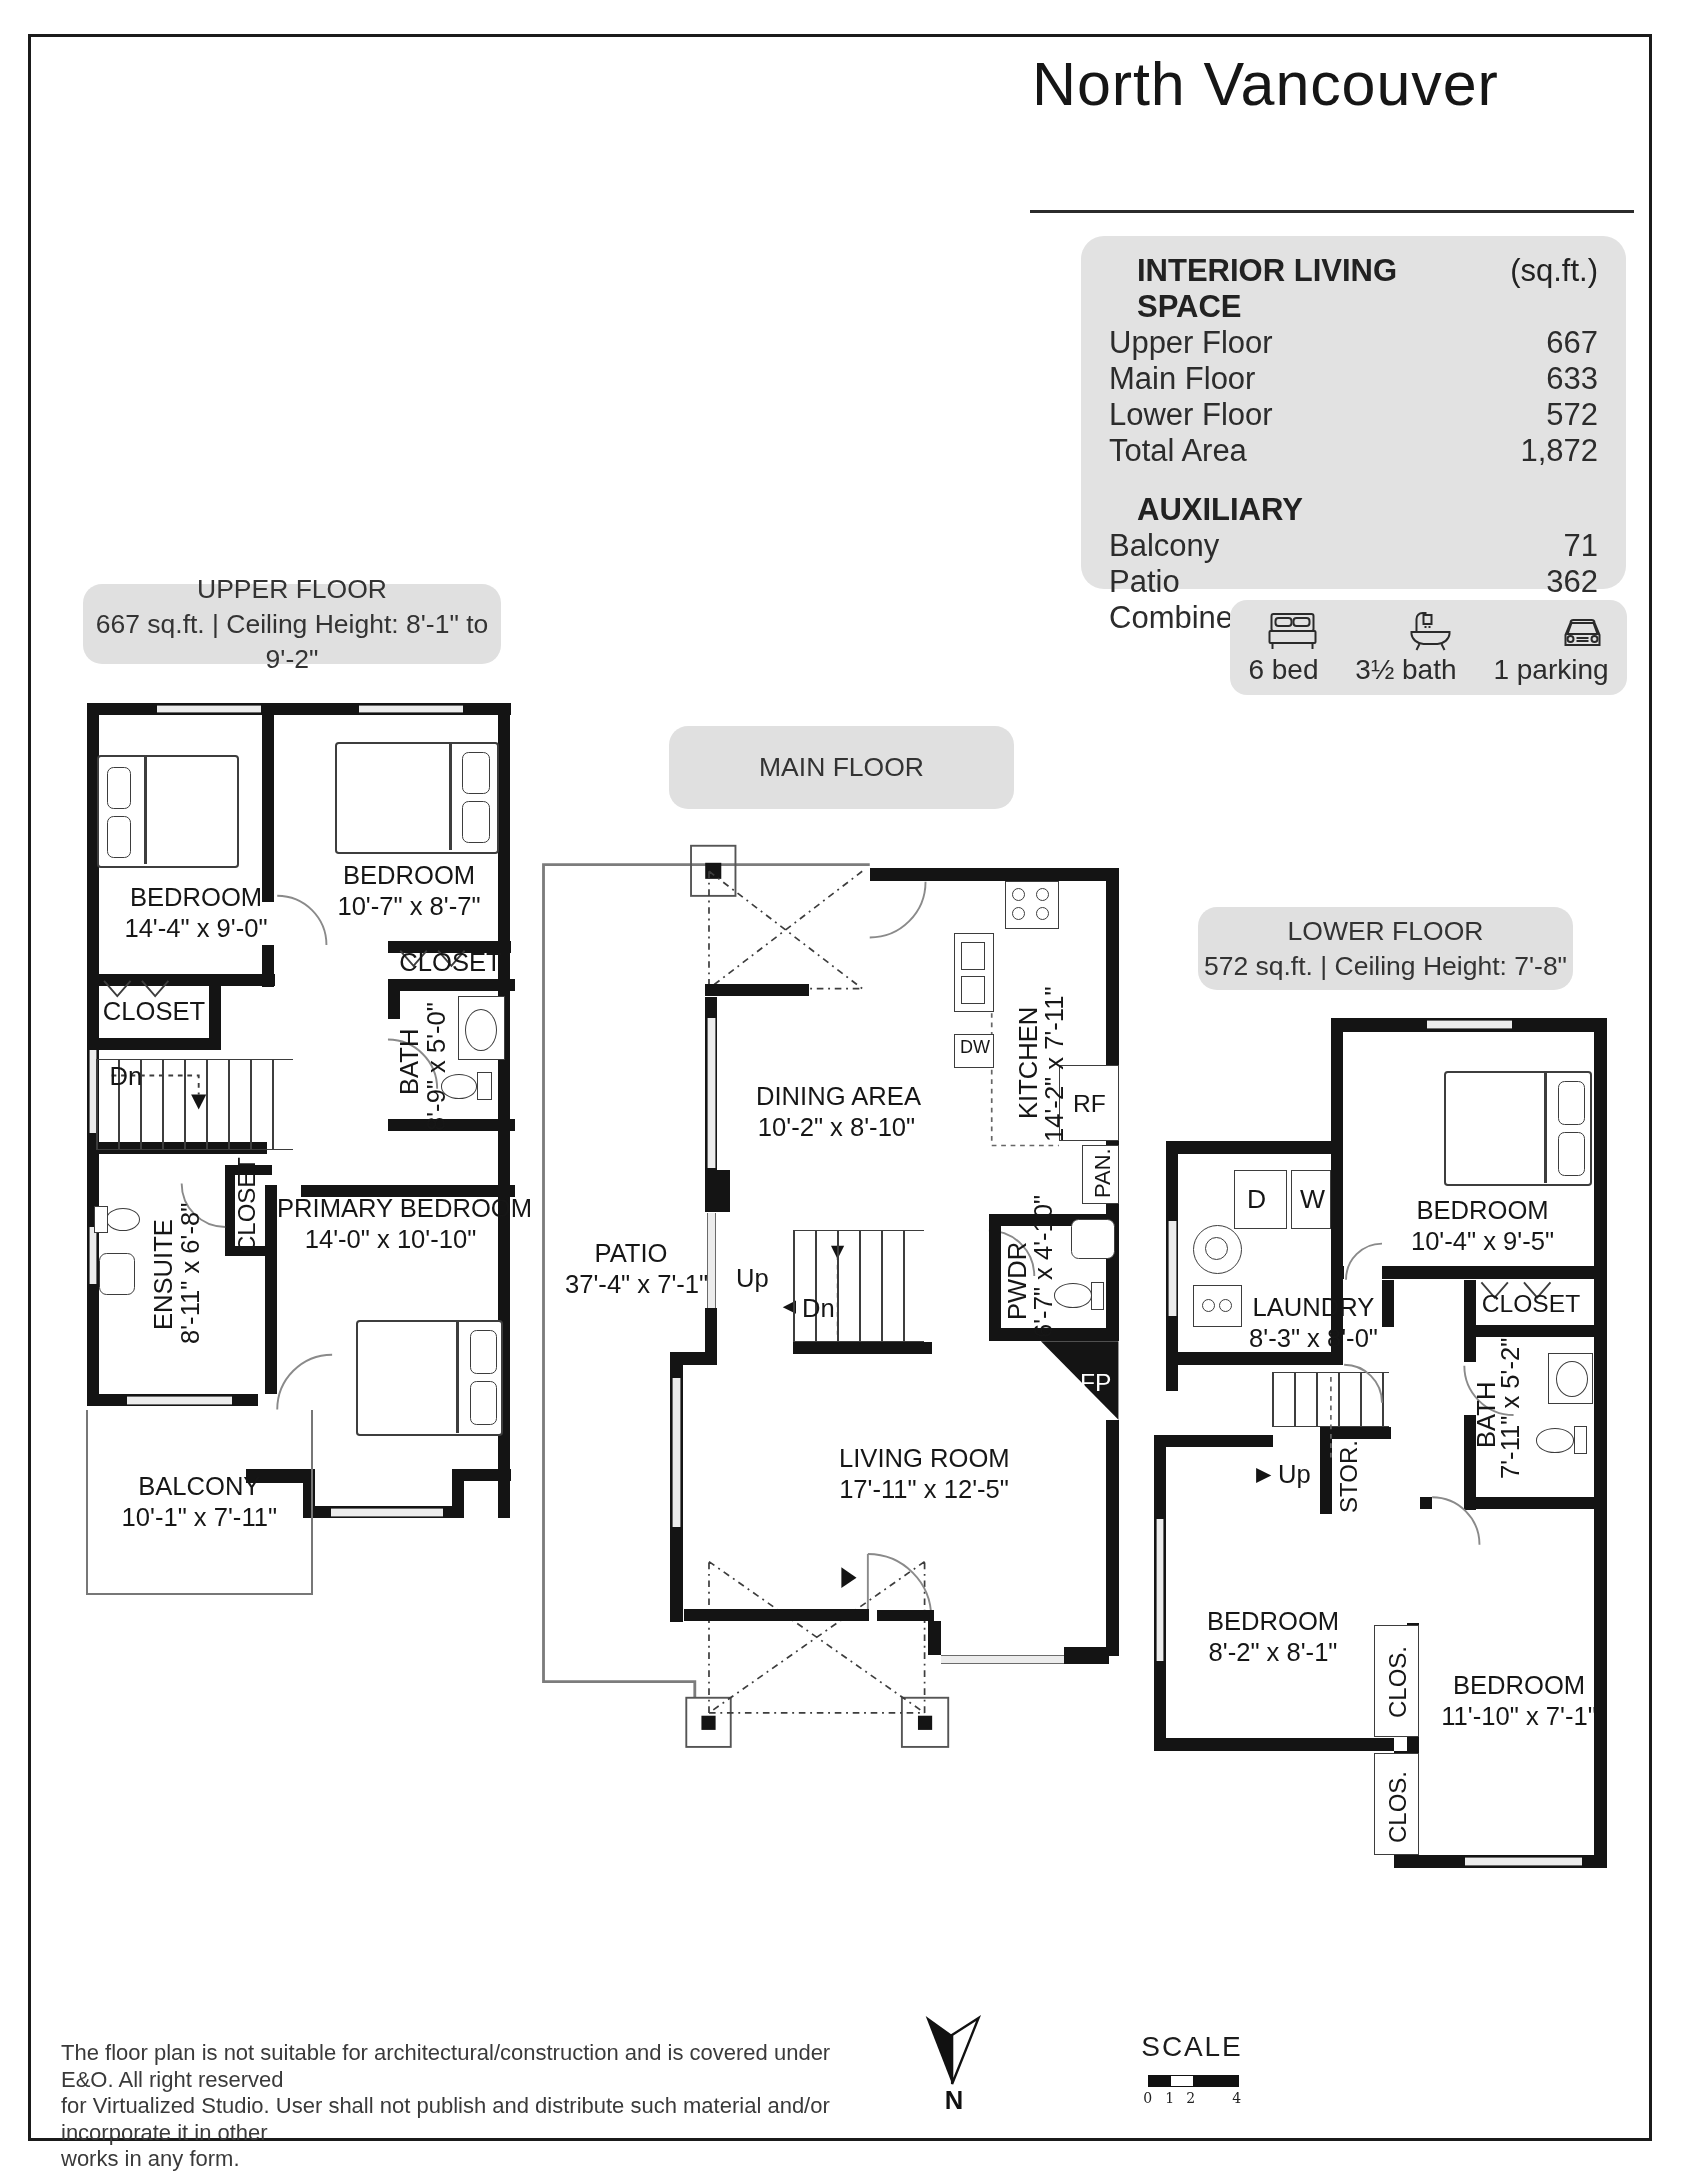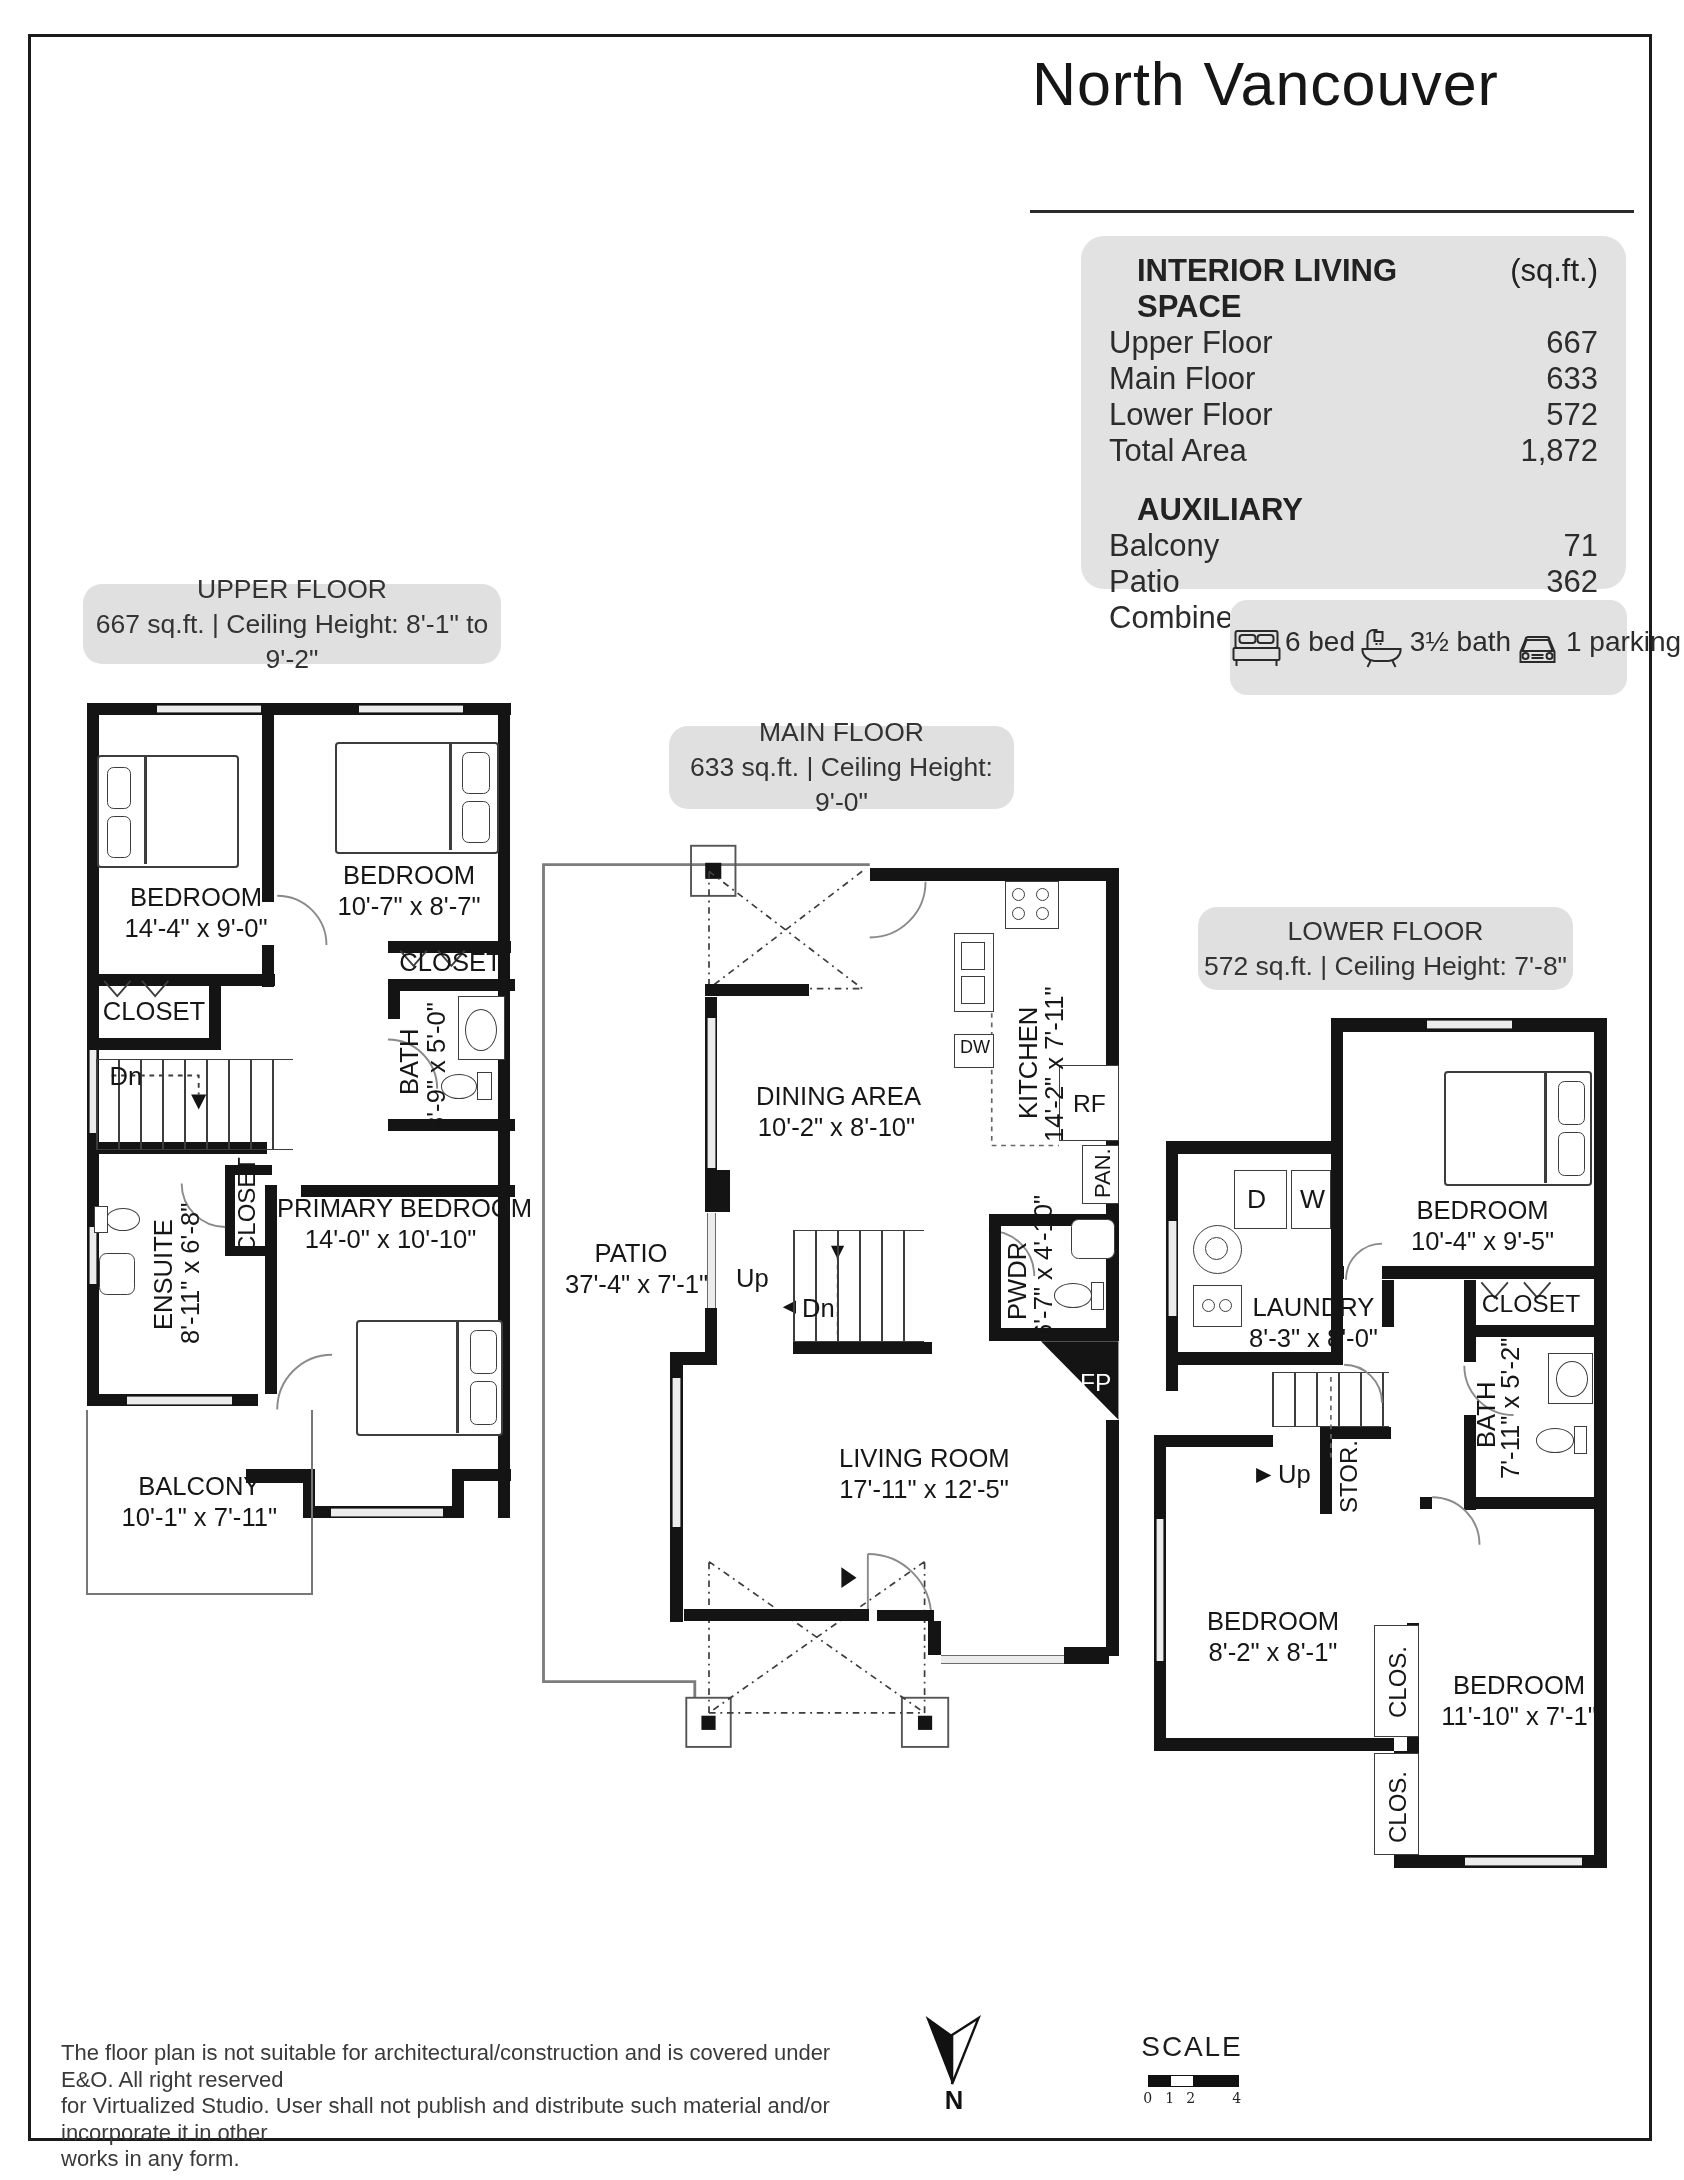--- a/index.html
+++ b/index.html
@@ -12,21 +12,21 @@
   .title{position:absolute;left:1032px;top:49px;font-size:61px;line-height:70px;
          font-weight:400;color:#161616;letter-spacing:0.9px;}
   .titlerule{position:absolute;left:1030px;top:210px;width:604px;height:2.8px;background:#2b2b2b;}
   .infobox{position:absolute;left:1081px;top:236px;width:545px;height:353px;background:#e2e2e2;
            border-radius:23px;box-sizing:border-box;padding:17px 28px;}
   .irow{display:flex;justify-content:space-between;font-size:31px;line-height:36px;color:#2c2c2c;}
   .ihead{font-weight:700;color:#222;margin-left:28px;}
   .igap{height:23px;}
   .featbox{position:absolute;left:1230px;top:600px;width:397px;height:95px;background:#e2e2e2;
            border-radius:17px;display:flex;justify-content:space-around;align-items:center;}
-  .feat{display:flex;flex-direction:row;align-items:flex-start;gap:1.9px;}
+  .feat{display:flex;flex-direction:column;align-items:flex-end;gap:1.9px;}
   .feat span{font-size:28px;color:#2c2c2c;white-space:nowrap;}
   
   .flabel{position:absolute;background:#e0e0e0;border-radius:19px;text-align:center;
           color:#333;font-size:26.5px;line-height:35px;display:flex;flex-direction:column;justify-content:center;}
   
   .w{position:absolute;background:#141414;}
   .winh{position:absolute;height:8.5px;background:#ececec;border-top:1.9px solid #6b6b6b;
         border-bottom:1.9px solid #6b6b6b;box-sizing:border-box;}
   .winv{position:absolute;width:8.5px;background:#ececec;border-left:1.9px solid #6b6b6b;
         border-right:1.9px solid #6b6b6b;box-sizing:border-box;}
@@ -149,21 +149,20 @@
       <span>1 parking</span>
     </div>
   </div>
 
   <div class="flabel" style="left:83px;top:584px;width:418px;height:80px;">
     <div>UPPER FLOOR</div>
     <div>667 sq.ft. | Ceiling Height: 8'-1" to 9'-2"</div>
   </div>
   <div class="flabel" style="left:669px;top:726px;width:345px;height:83px;">
     <div>MAIN FLOOR</div>
-    <div>633 sq.ft. | Ceiling Height: 9'-0"</div>
   </div>
   <div class="flabel" style="left:1198px;top:907px;width:375px;height:83px;">
     <div>LOWER FLOOR</div>
     <div>572 sq.ft. | Ceiling Height: 7'-8"</div>
   </div>
 
   <div class="abs" style="left:83px;top:697px;width:432px;height:899px;">
 
     <div class="w" style="left:3.8px;top:5.7px;width:424px;height:12.3px;"></div>
     <div class="winh" style="left:74px;top:7.6px;width:104px;"></div>

